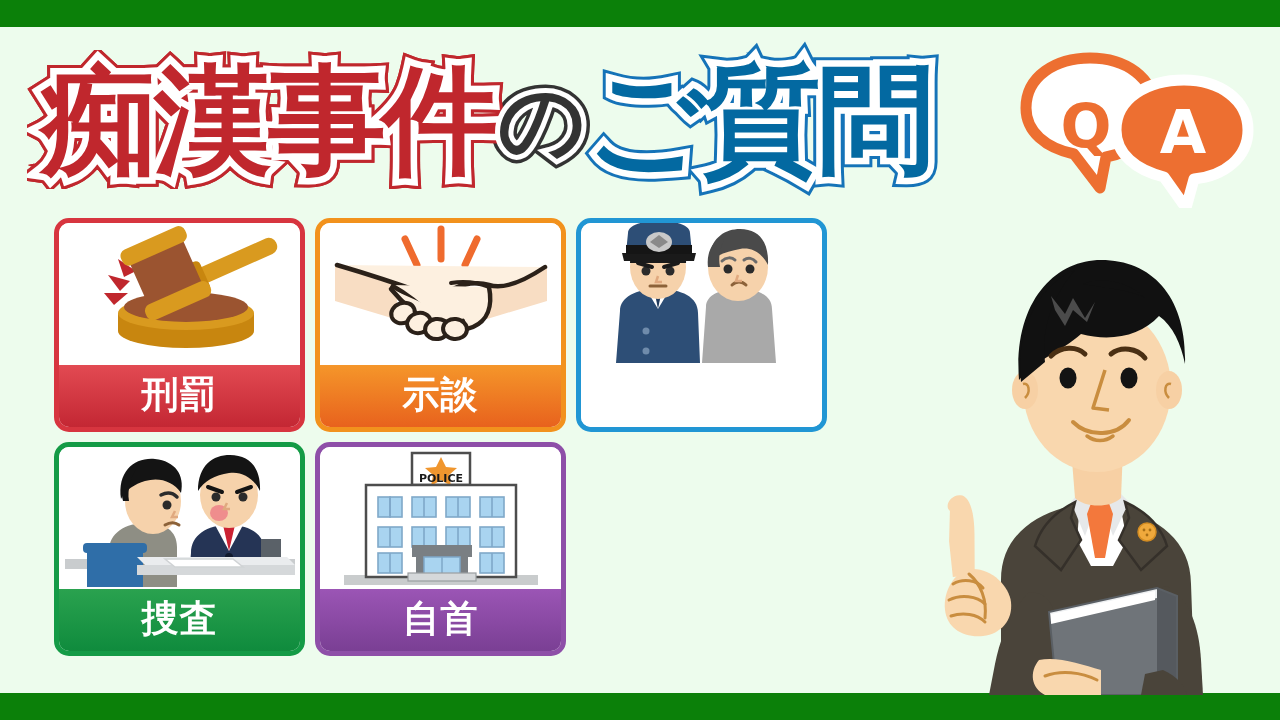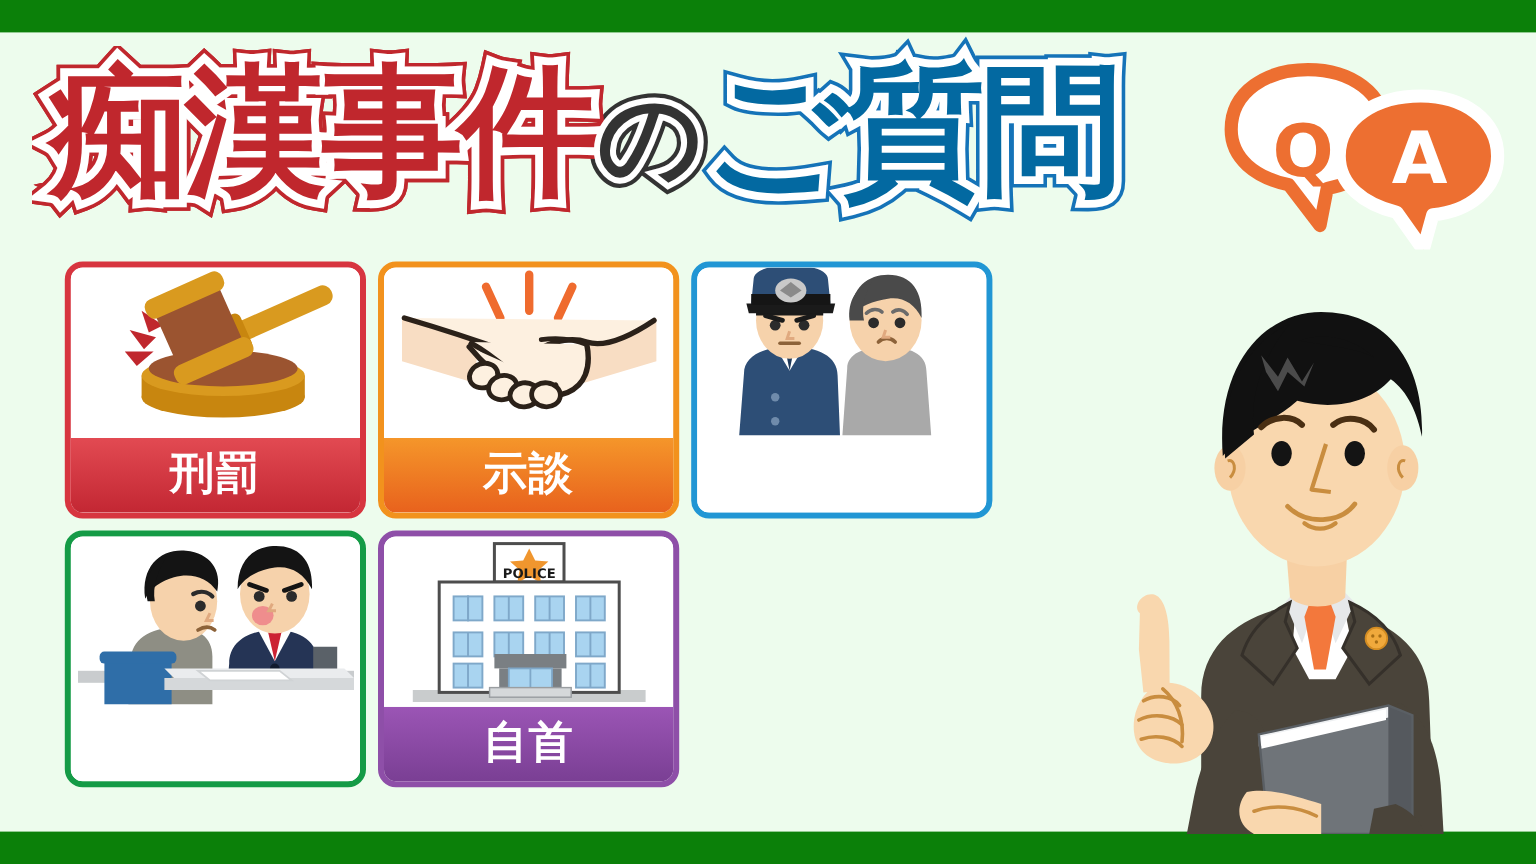--- a/index.html
+++ b/index.html
@@ -15,21 +15,21 @@
   .bar-top { top:0; }
   .bar-bottom { top:693px; }
 
   
   .title-row {
     position:absolute; left:40px; top:40px; width:1000px; height:160px;
     display:flex; align-items:center; gap:0px;
   }
   .ttl {
     font-weight:bold; line-height:1;
-    font-family:Liberation Mono, monospace;
+    font-family:Liberation Sans, sans-serif;
   }
   .ttl-red {
     font-size:118px; color:#c0272d; letter-spacing:-4px;
     -webkit-text-stroke:13px #ffffff; paint-order:stroke fill;
     filter:drop-shadow(0 0 0 #c0272d);
     position:relative;
   }
   .ttl-red::after{
     content:attr(data-txt); position:absolute; left:0; top:0;
     -webkit-text-stroke:19px #c0272d; paint-order:stroke fill; z-index:-1;
@@ -262,20 +262,21 @@
           <path d="M196 92 L216 92 L216 128 L196 128 Z" fill="#5a6168"></path>
         </g>
 
         <g>
           <path d="M72 118 L230 118 L230 128 L72 128 Z" fill="#d5d8da"></path>
           <path d="M72 110 L222 110 L230 118 L80 118 Z" fill="#eaecee"></path>
           <path d="M100 112 L168 112 L178 120 L110 120 Z" fill="#ffffff" stroke="#d0d3d5" stroke-width="1.5"></path>
         </g>
       </svg>
     </div>
+    <div class="card-label" style="--c1:#2aa24f;--c2:#0f8b3d;">捜査</div>
   </div>
 
   <div class="card" style="--c:#8e4fa8;">
     <div class="card-img">
       <svg width="210" height="142" viewBox="0 0 210 142">
 
         <rect x="8" y="128" width="194" height="10" fill="#c9cccd"></rect>
 
         <rect x="76" y="6" width="58" height="32" fill="#ffffff" stroke="#4d4d4d" stroke-width="2.5"></rect>
         <path d="M105 10 L110 20 L121 21 L113 28 L115 39 L105 33 L95 39 L97 28 L89 21 L100 20 Z" fill="#f0962e"></path>

